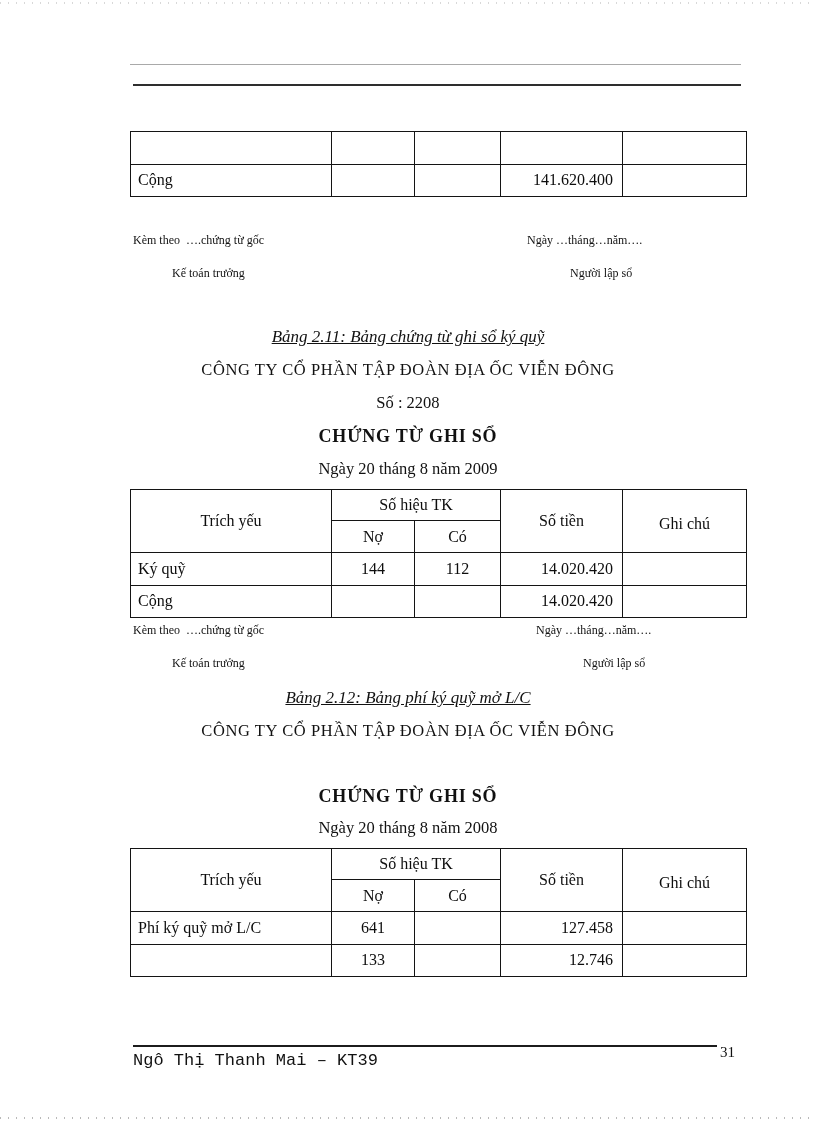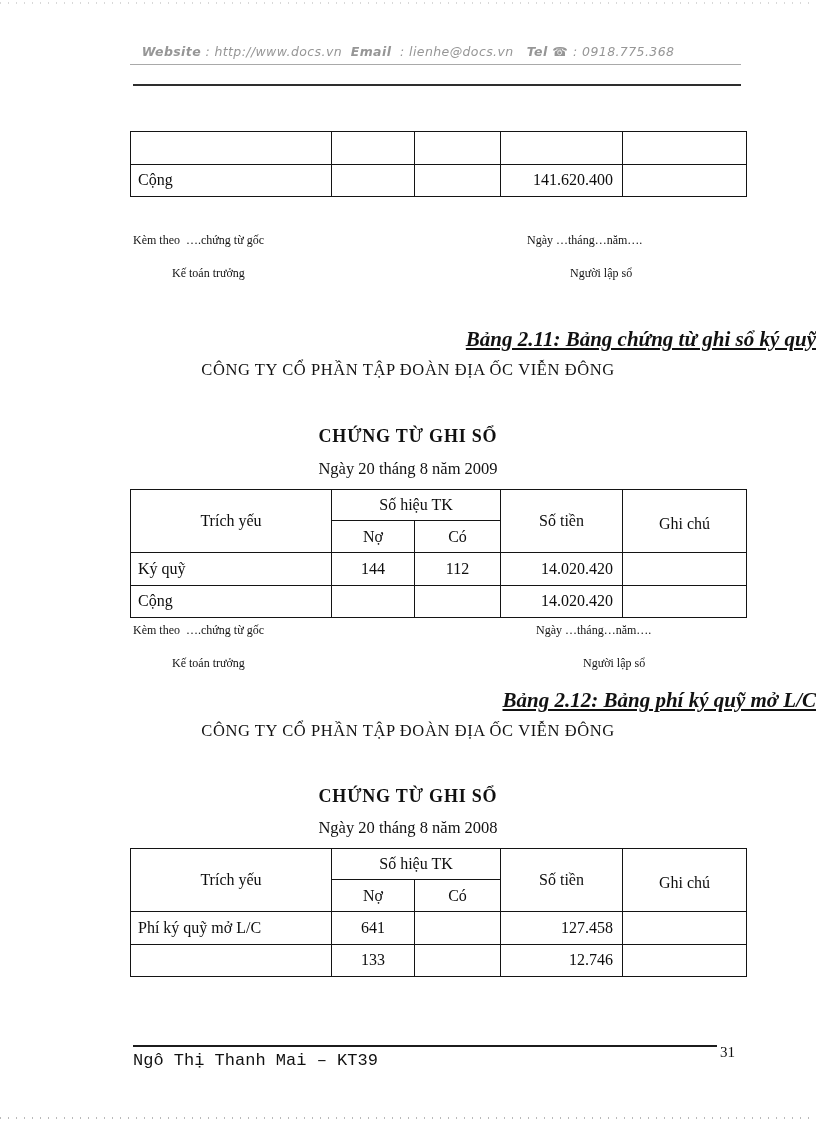--- a/index.html
+++ b/index.html
@@ -46,39 +46,38 @@
   .t1 { top:131px; left:130px; }
   .t2 { top:489px; left:130px; }
   .t3 { top:848px; left:130px; }
 
   
   .sigrow { left:0; width:808px; height:22px; font-size:12px; }
   .sigrow .pos { position:absolute; top:0; white-space:pre; }
 
   
   .cline { left:0; width:100%; text-align:center; }
-  .caption { font-size:21px; font-weight:bold; font-style:italic; text-decoration:underline;text-align:right; }
+  .caption { font-size:17px; font-weight:normal; font-style:italic; text-decoration:underline; }
   .company { font-size:16.5px; letter-spacing:.6px; }
   .docnum  { font-size:16.5px; }
   .doctitle{ font-size:18px; font-weight:bold; letter-spacing:.8px; }
   .docdate { font-size:16.5px; }
 
   
   .footer-rule { top:1045px; left:133px; width:584px; border-top:2.5px solid #1c1c1c; }
   .footer-name { top:1051px; left:133px; font-size:17px;font-family:Liberation Mono, monospace; }
   .footer-page { top:1044px; left:720px; font-size:15px; }
 </style>
 </head>
 <body>
 
 <div class="page">
 
   <div class="abs dots dots-top"></div>
 
-  <div class="abs site-header"><b>Website</b><span> : http://www.docs.vn  </span><b>Email</b><span>  : lienhe@docs.vn   </span><b>Tel</b><b> ☎ </b><span>: 0918.775.368</span></div>
   <div class="abs rule-thin"></div>
   <div class="abs rule-thick"></div>
 
   <table class="doc abs t1">
     <colgroup>
         <col style="width:201px">
         <col style="width:83px">
         <col style="width:86px">
         <col style="width:122px">
         <col style="width:124px">
@@ -105,20 +104,21 @@
     <span class="pos" style="left:133px">Kèm theo  ….chứng từ gốc</span>
     <span class="pos" style="left:527px">Ngày …tháng…năm….</span>
   </div>
   <div class="abs sigrow" style="top:266px">
     <span class="pos" style="left:172px">Kế toán trưởng</span>
     <span class="pos" style="left:570px">Người lập sổ</span>
   </div>
 
   <div class="abs cline caption" style="top:327px">Bảng 2.11: Bảng chứng từ ghi sổ ký quỹ</div>
   <div class="abs cline company" style="top:360px">CÔNG TY CỔ PHẦN TẬP ĐOÀN ĐỊA ỐC VIỄN ĐÔNG</div>
+  <div class="abs cline docnum" style="top:393px">Số : 2208</div>
   <div class="abs cline doctitle" style="top:426px">CHỨNG TỪ GHI SỔ</div>
   <div class="abs cline docdate" style="top:459px">Ngày 20 tháng 8 năm 2009</div>
 
   <table class="doc abs t2">
     <colgroup>
         <col style="width:201px">
         <col style="width:83px">
         <col style="width:86px">
         <col style="width:122px">
         <col style="width:124px">

